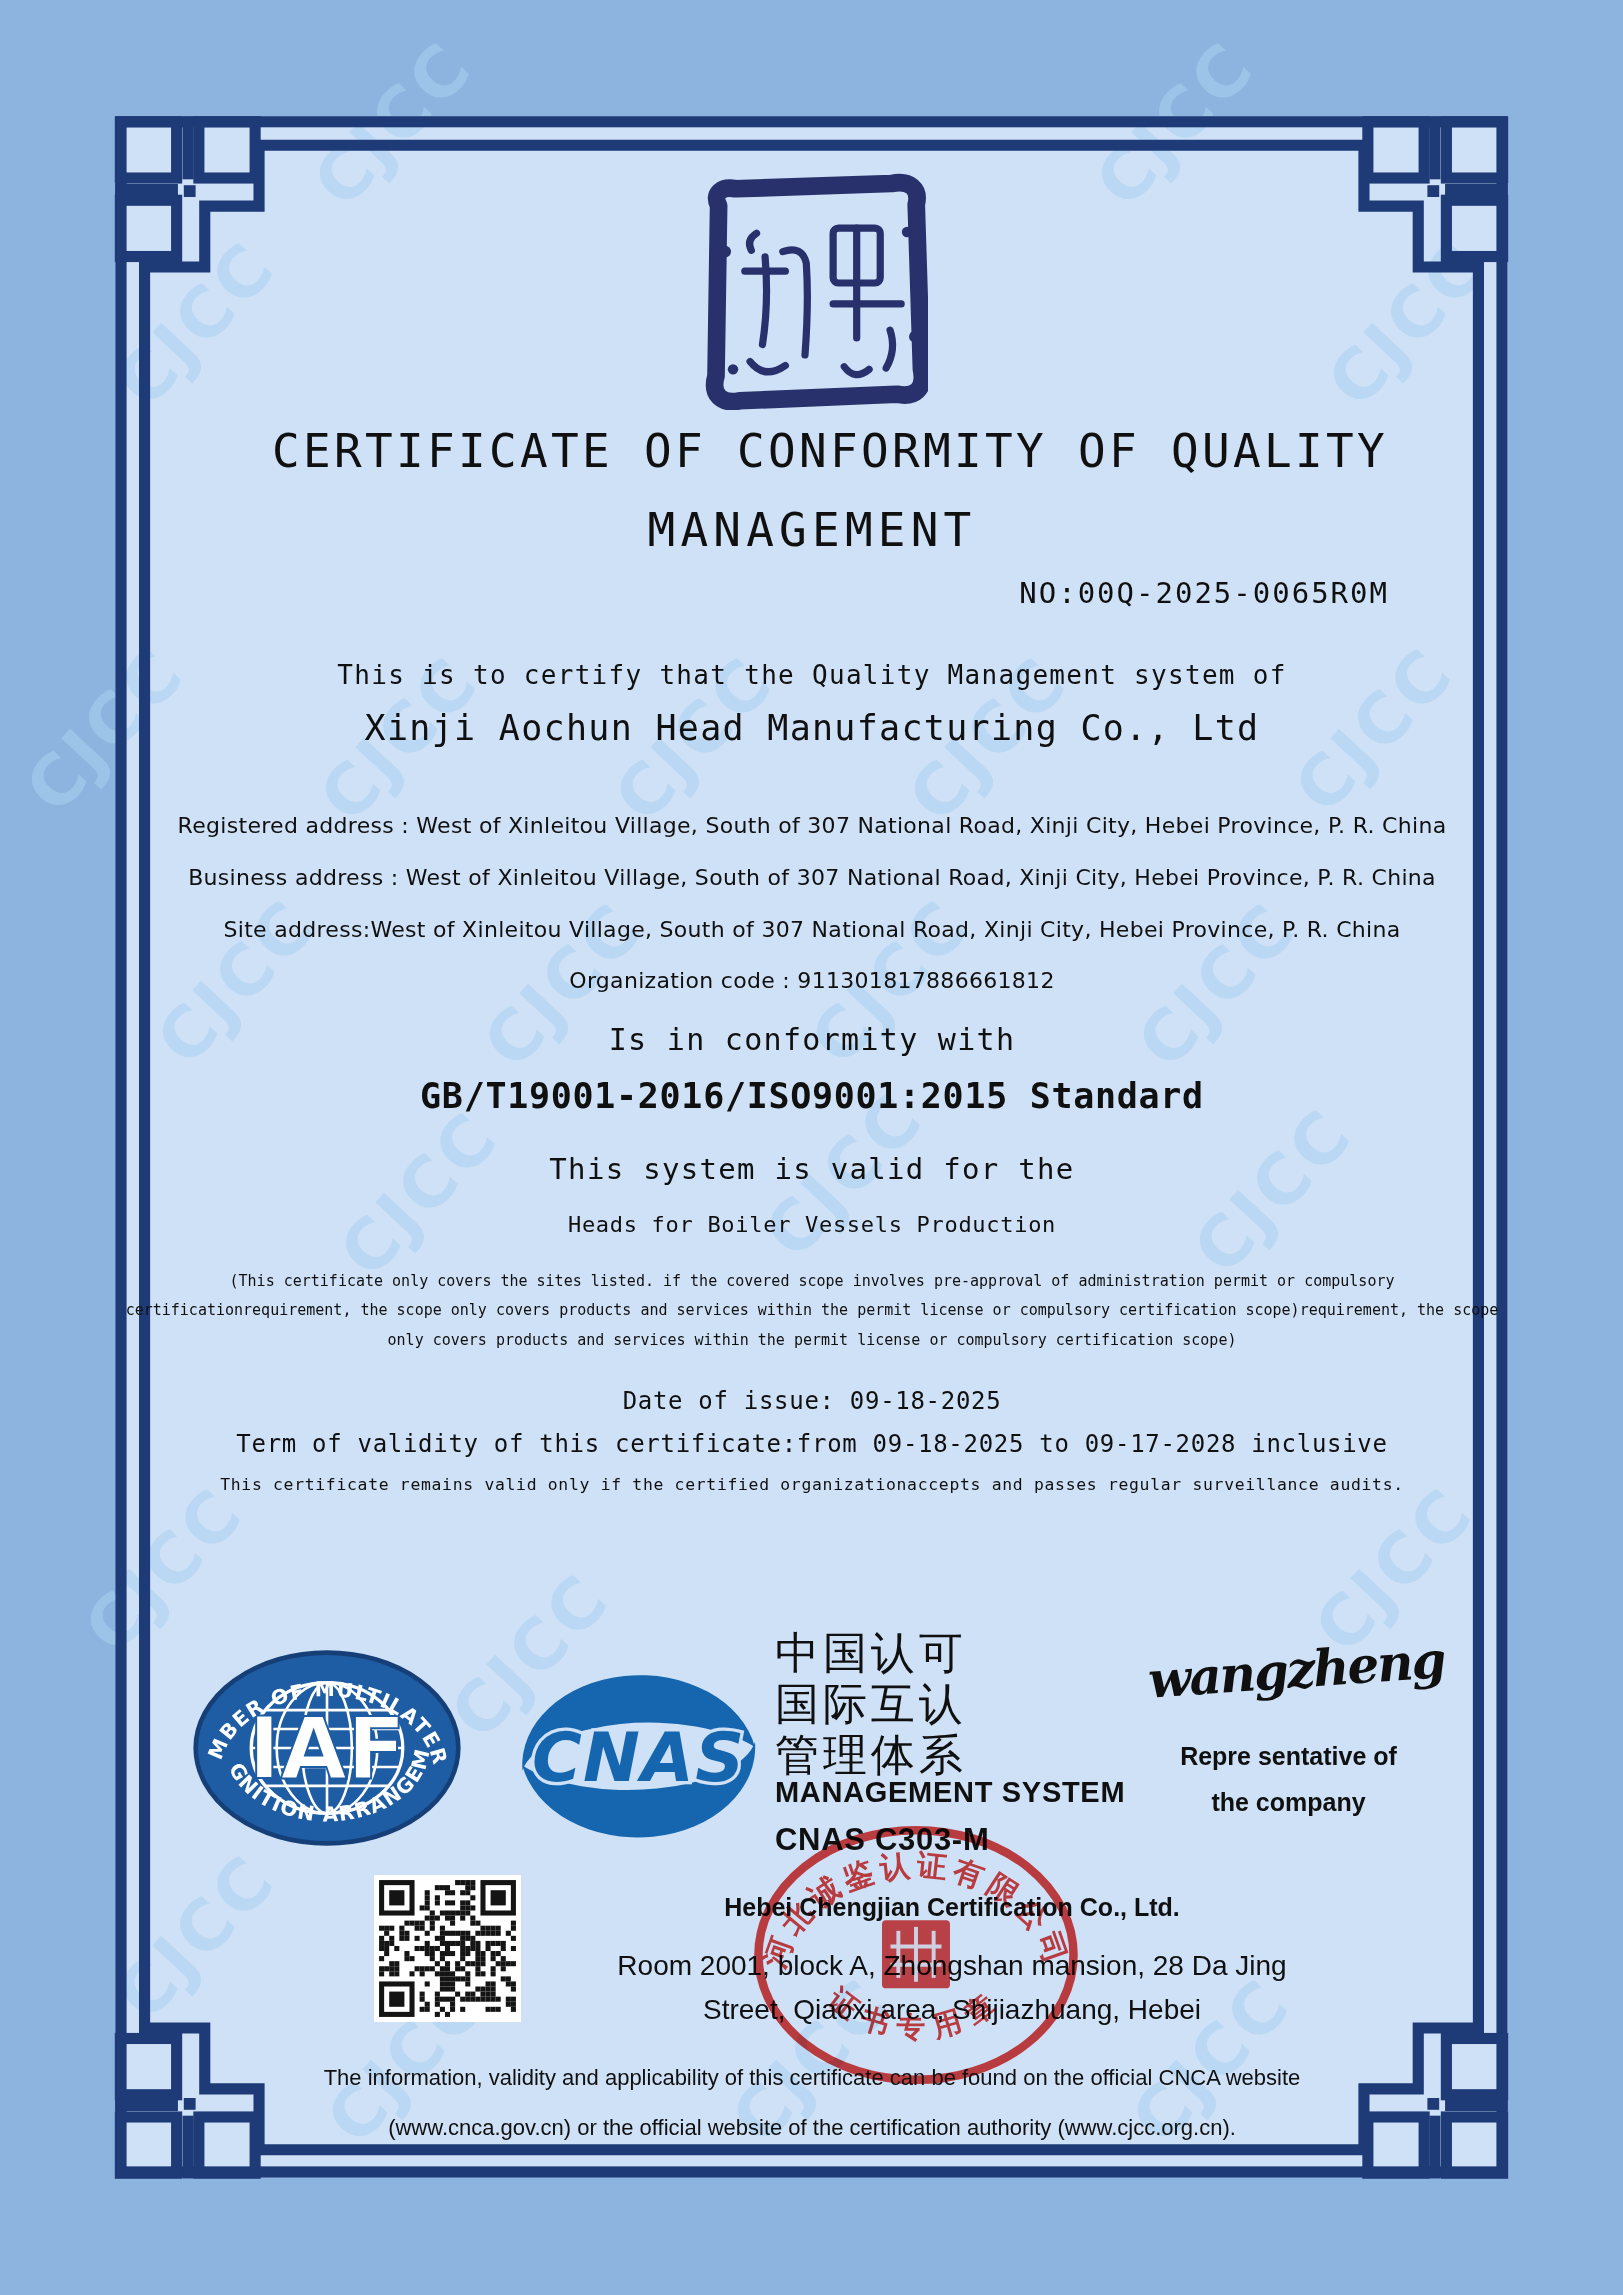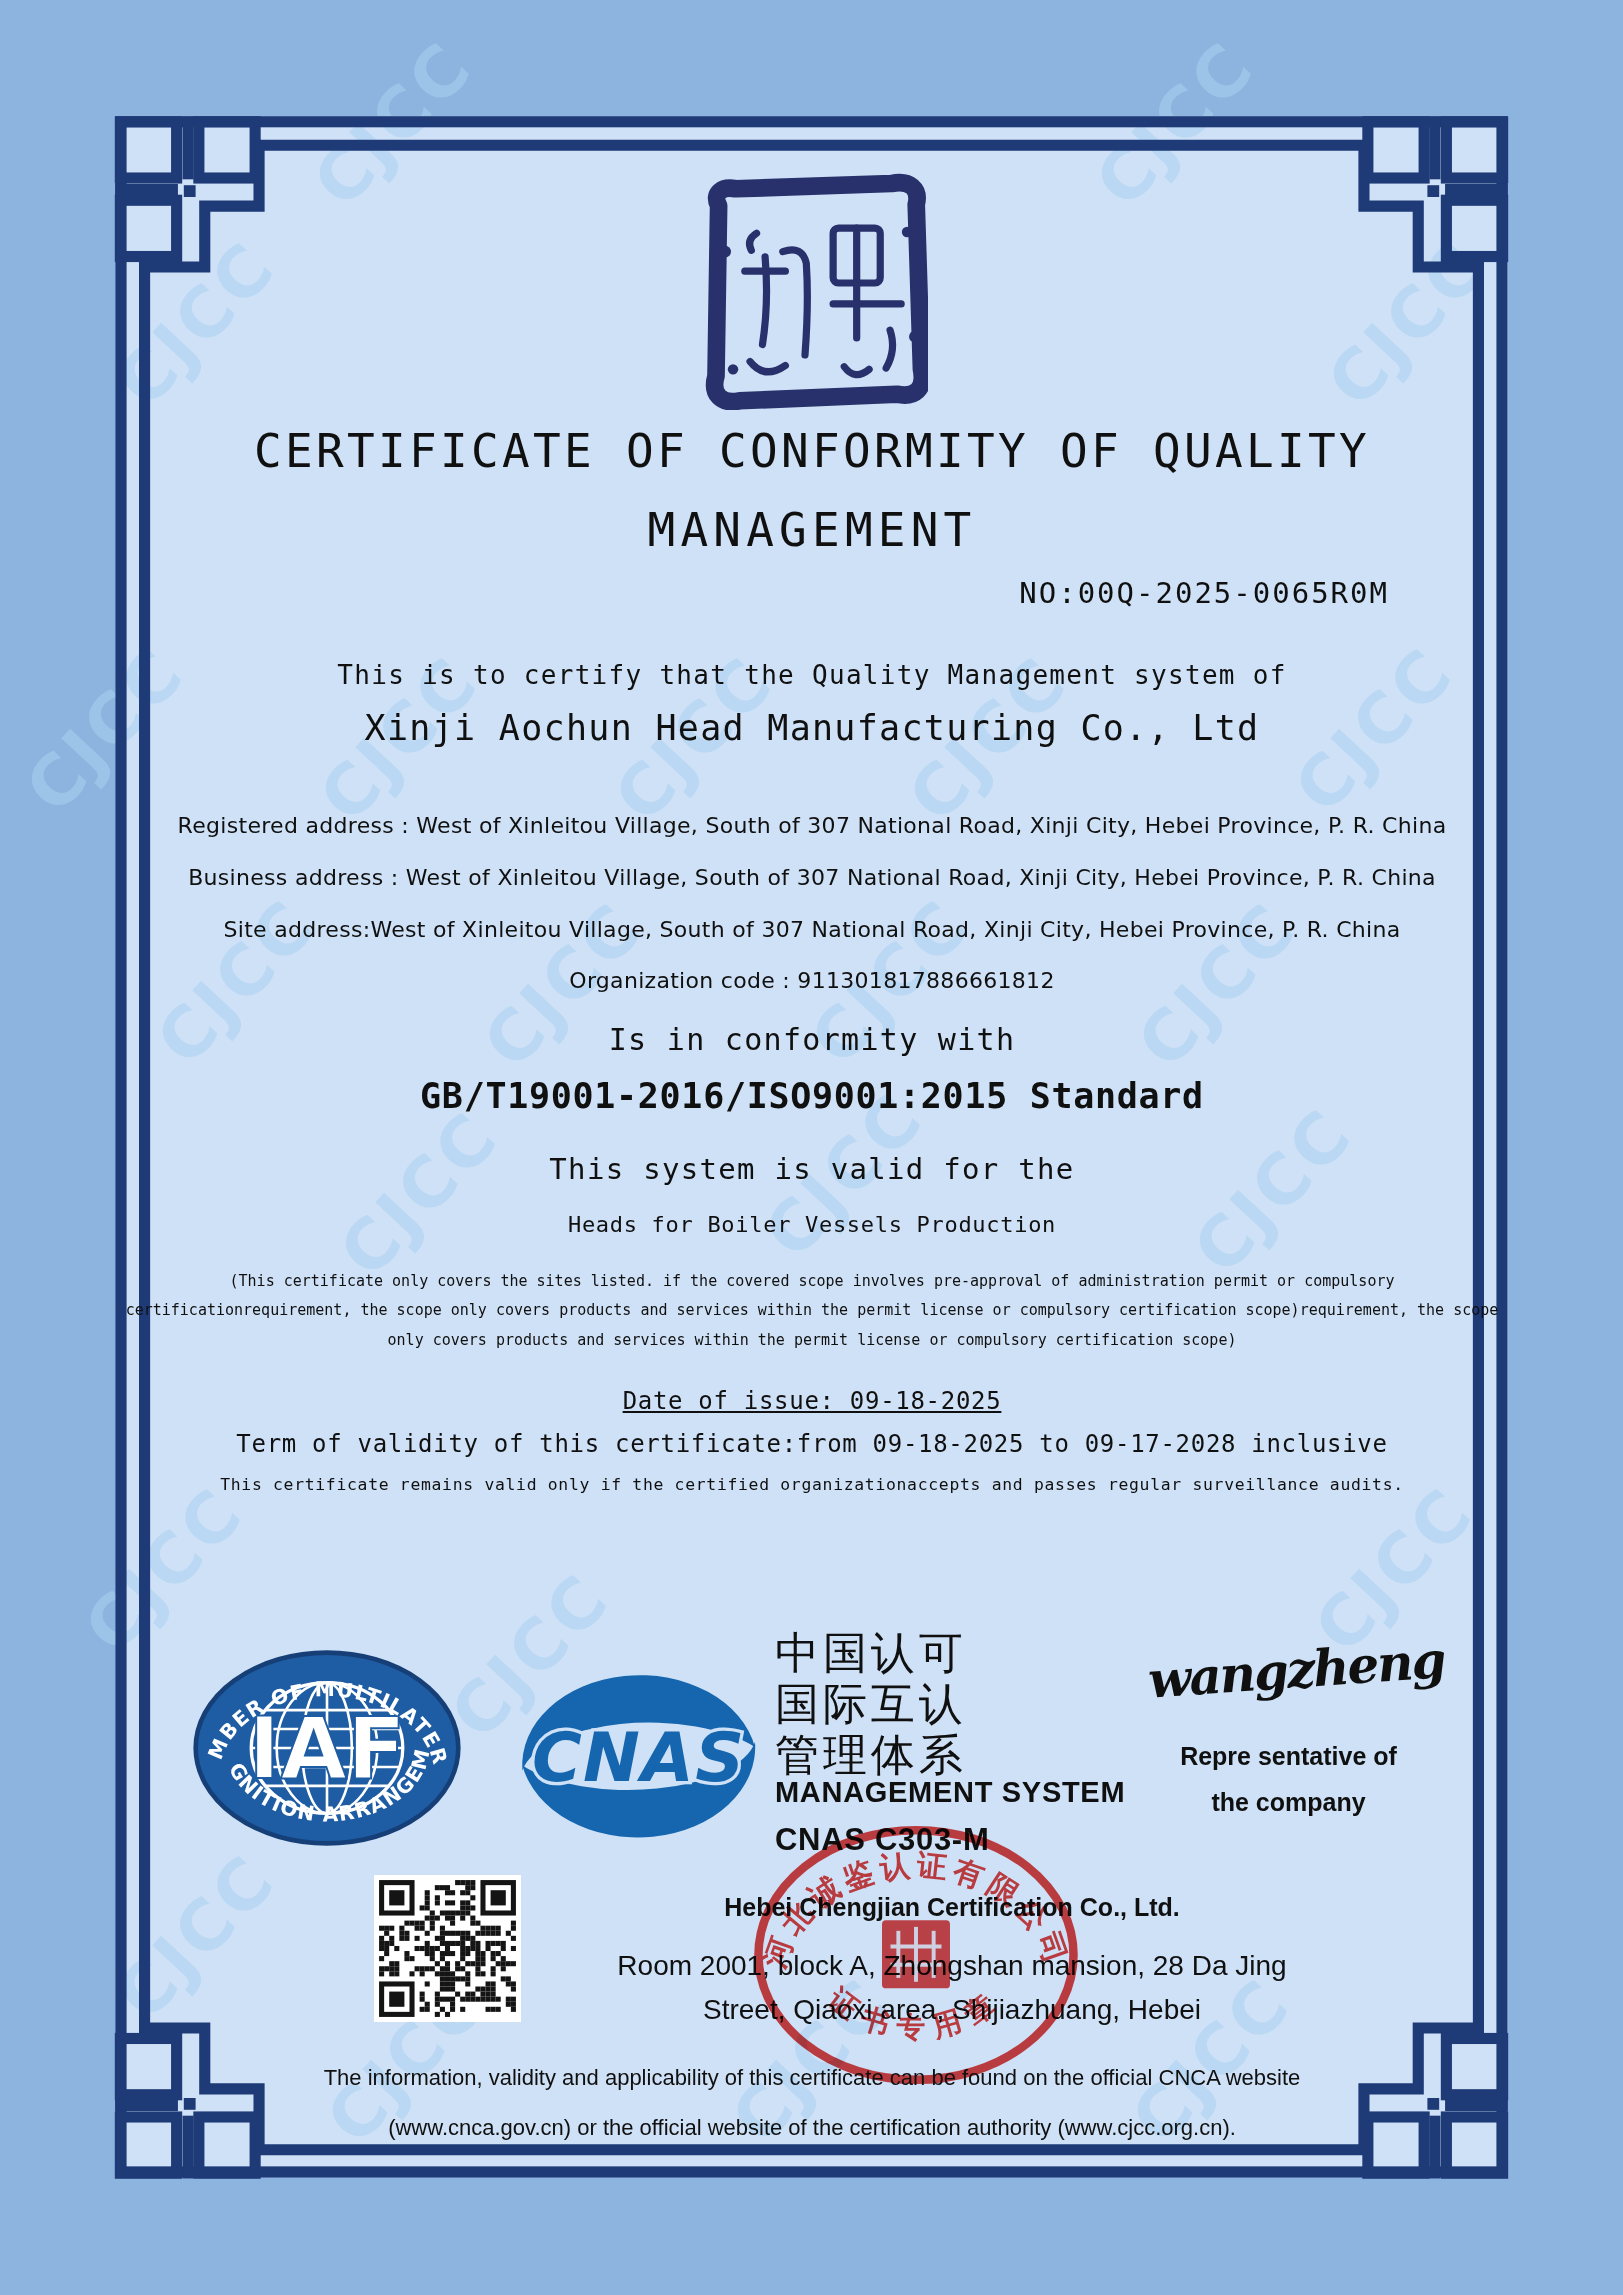--- a/index.html
+++ b/index.html
@@ -23,33 +23,33 @@
     font-size:69px;
     letter-spacing:3.9px;
     color:#a9d2f1;
     opacity:.55;
     transform:translate(-50%,-50%) rotate(-47deg);
     white-space:nowrap;
   }
   .abs{position:absolute;}
   .ctr{left:116px;width:1392px;text-align:center;}
   .mono{font-family:"DejaVu Sans Mono","Liberation Mono",monospace;}
-  .t1{top:424px;font-size:46px;letter-spacing:3.3px;}
+  .t1{top:424px;font-size:46px;letter-spacing:3.3px;padding-left:18px;}
   .t2{top:503px;font-size:46px;letter-spacing:5.2px;}
   .cert-no{top:576px;font-size:29px;letter-spacing:2px;text-align:right;left:116px;width:1235px;padding-left:38px;}
   .certify{top:660px;font-size:26px;letter-spacing:1.3px;}
   .company{top:708px;font-size:35px;letter-spacing:1.3px;}
   .addr{font-size:22px;letter-spacing:0.3px;}
   .a1{top:813px;}.a2{top:865px;}.a3{top:917px;}.a4{top:968px;}
   .conf{top:1022px;font-size:30px;letter-spacing:1.3px;}
   .standard{top:1076px;font-size:35px;font-weight:700;letter-spacing:0.7px;}
   .validfor{top:1152px;font-size:29px;letter-spacing:1.3px;}
   .scope{top:1212px;font-size:22px;letter-spacing:0.7px;}
   .finenote{top:1267px;font-size:15px;line-height:29.4px;letter-spacing:0;}
-  .dateissue{top:1387px;font-size:24px;letter-spacing:0.7px;text-decoration:underline;}
+  .dateissue{top:1387px;font-size:24px;letter-spacing:0.7px;}
   .term{top:1430px;font-size:24px;letter-spacing:0.7px;}
   .surv{top:1475px;font-size:16.4px;letter-spacing:0.7px;}
   .cn-block{left:775px;top:1627px;font-size:44px;line-height:51px;letter-spacing:3.9px;}
   .mgmt{left:775px;top:1776px;font-size:29px;font-weight:700;font-family:"Liberation Sans","DejaVu Sans",sans-serif;letter-spacing:0.7px;}
   .cnascode{left:775px;top:1822px;font-size:31px;font-weight:700;font-family:"Liberation Sans","DejaVu Sans",sans-serif;letter-spacing:0.7px;}
   .sig-name{
     left:1148px;top:1641px;width:281px;text-align:center;
     font-family:"DejaVu Serif","Liberation Serif",serif;
     font-style:italic;font-weight:700;font-size:50px;letter-spacing:-2px;
     transform:rotate(-4deg);

